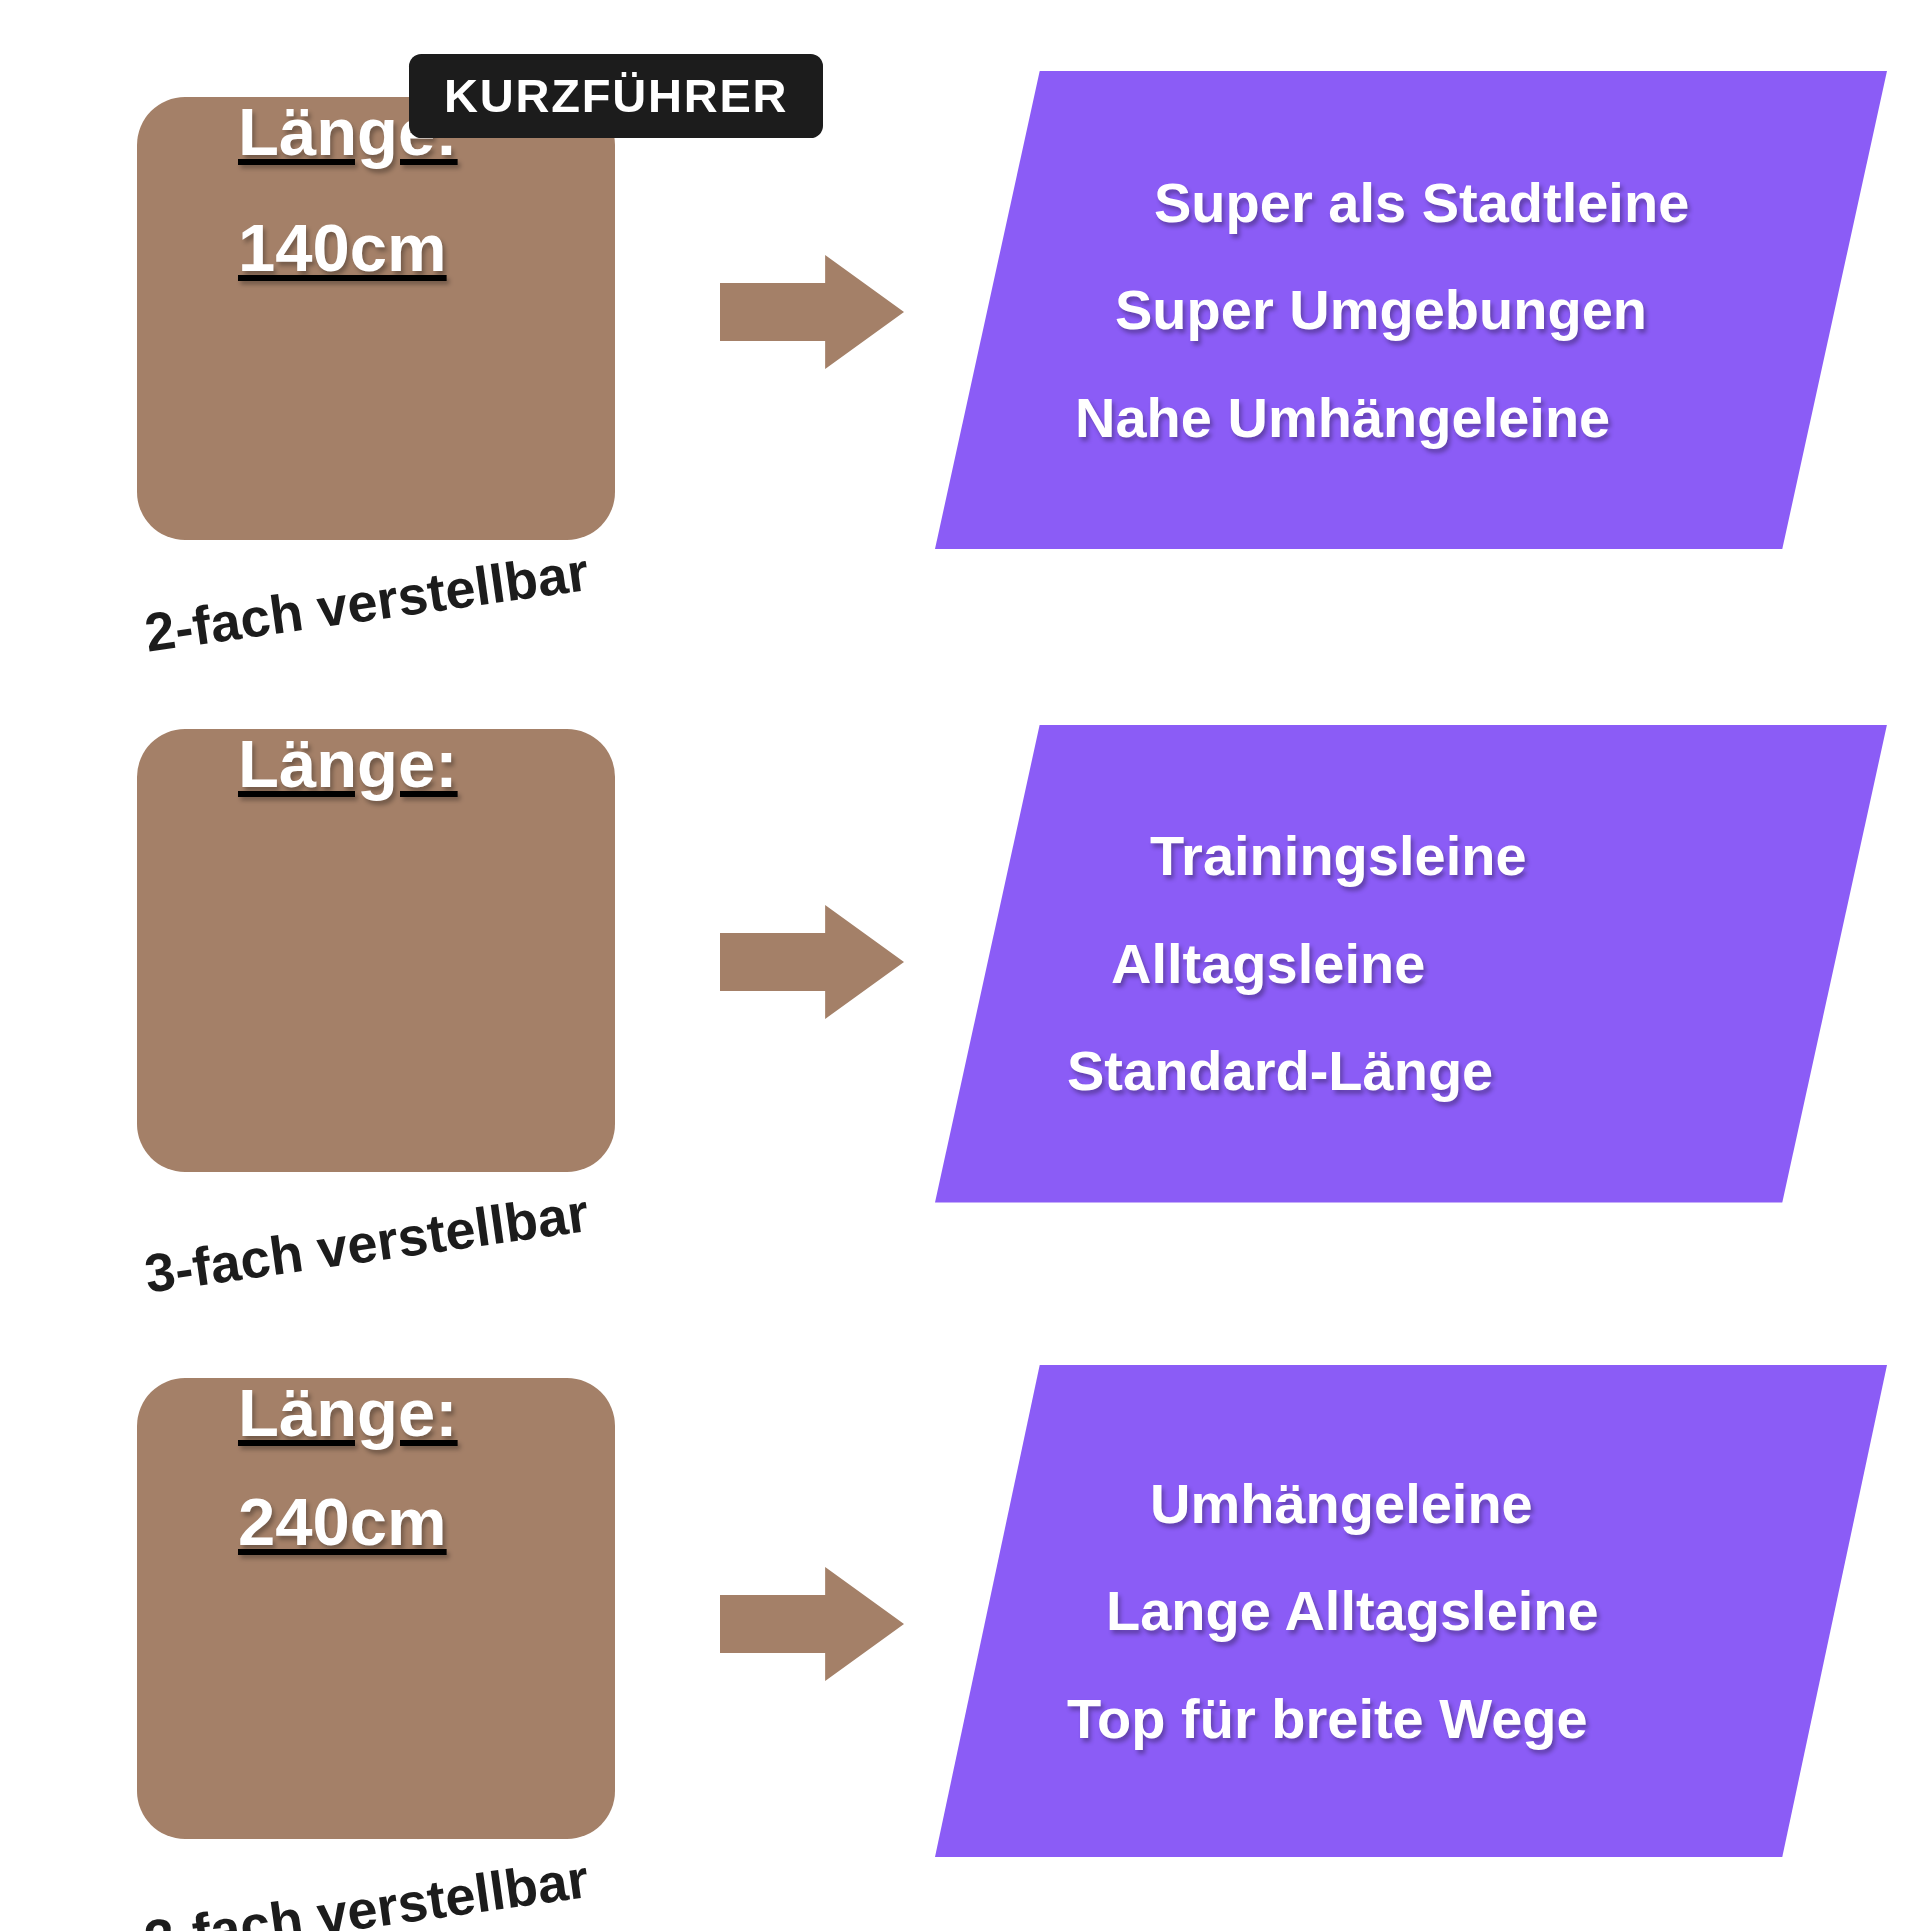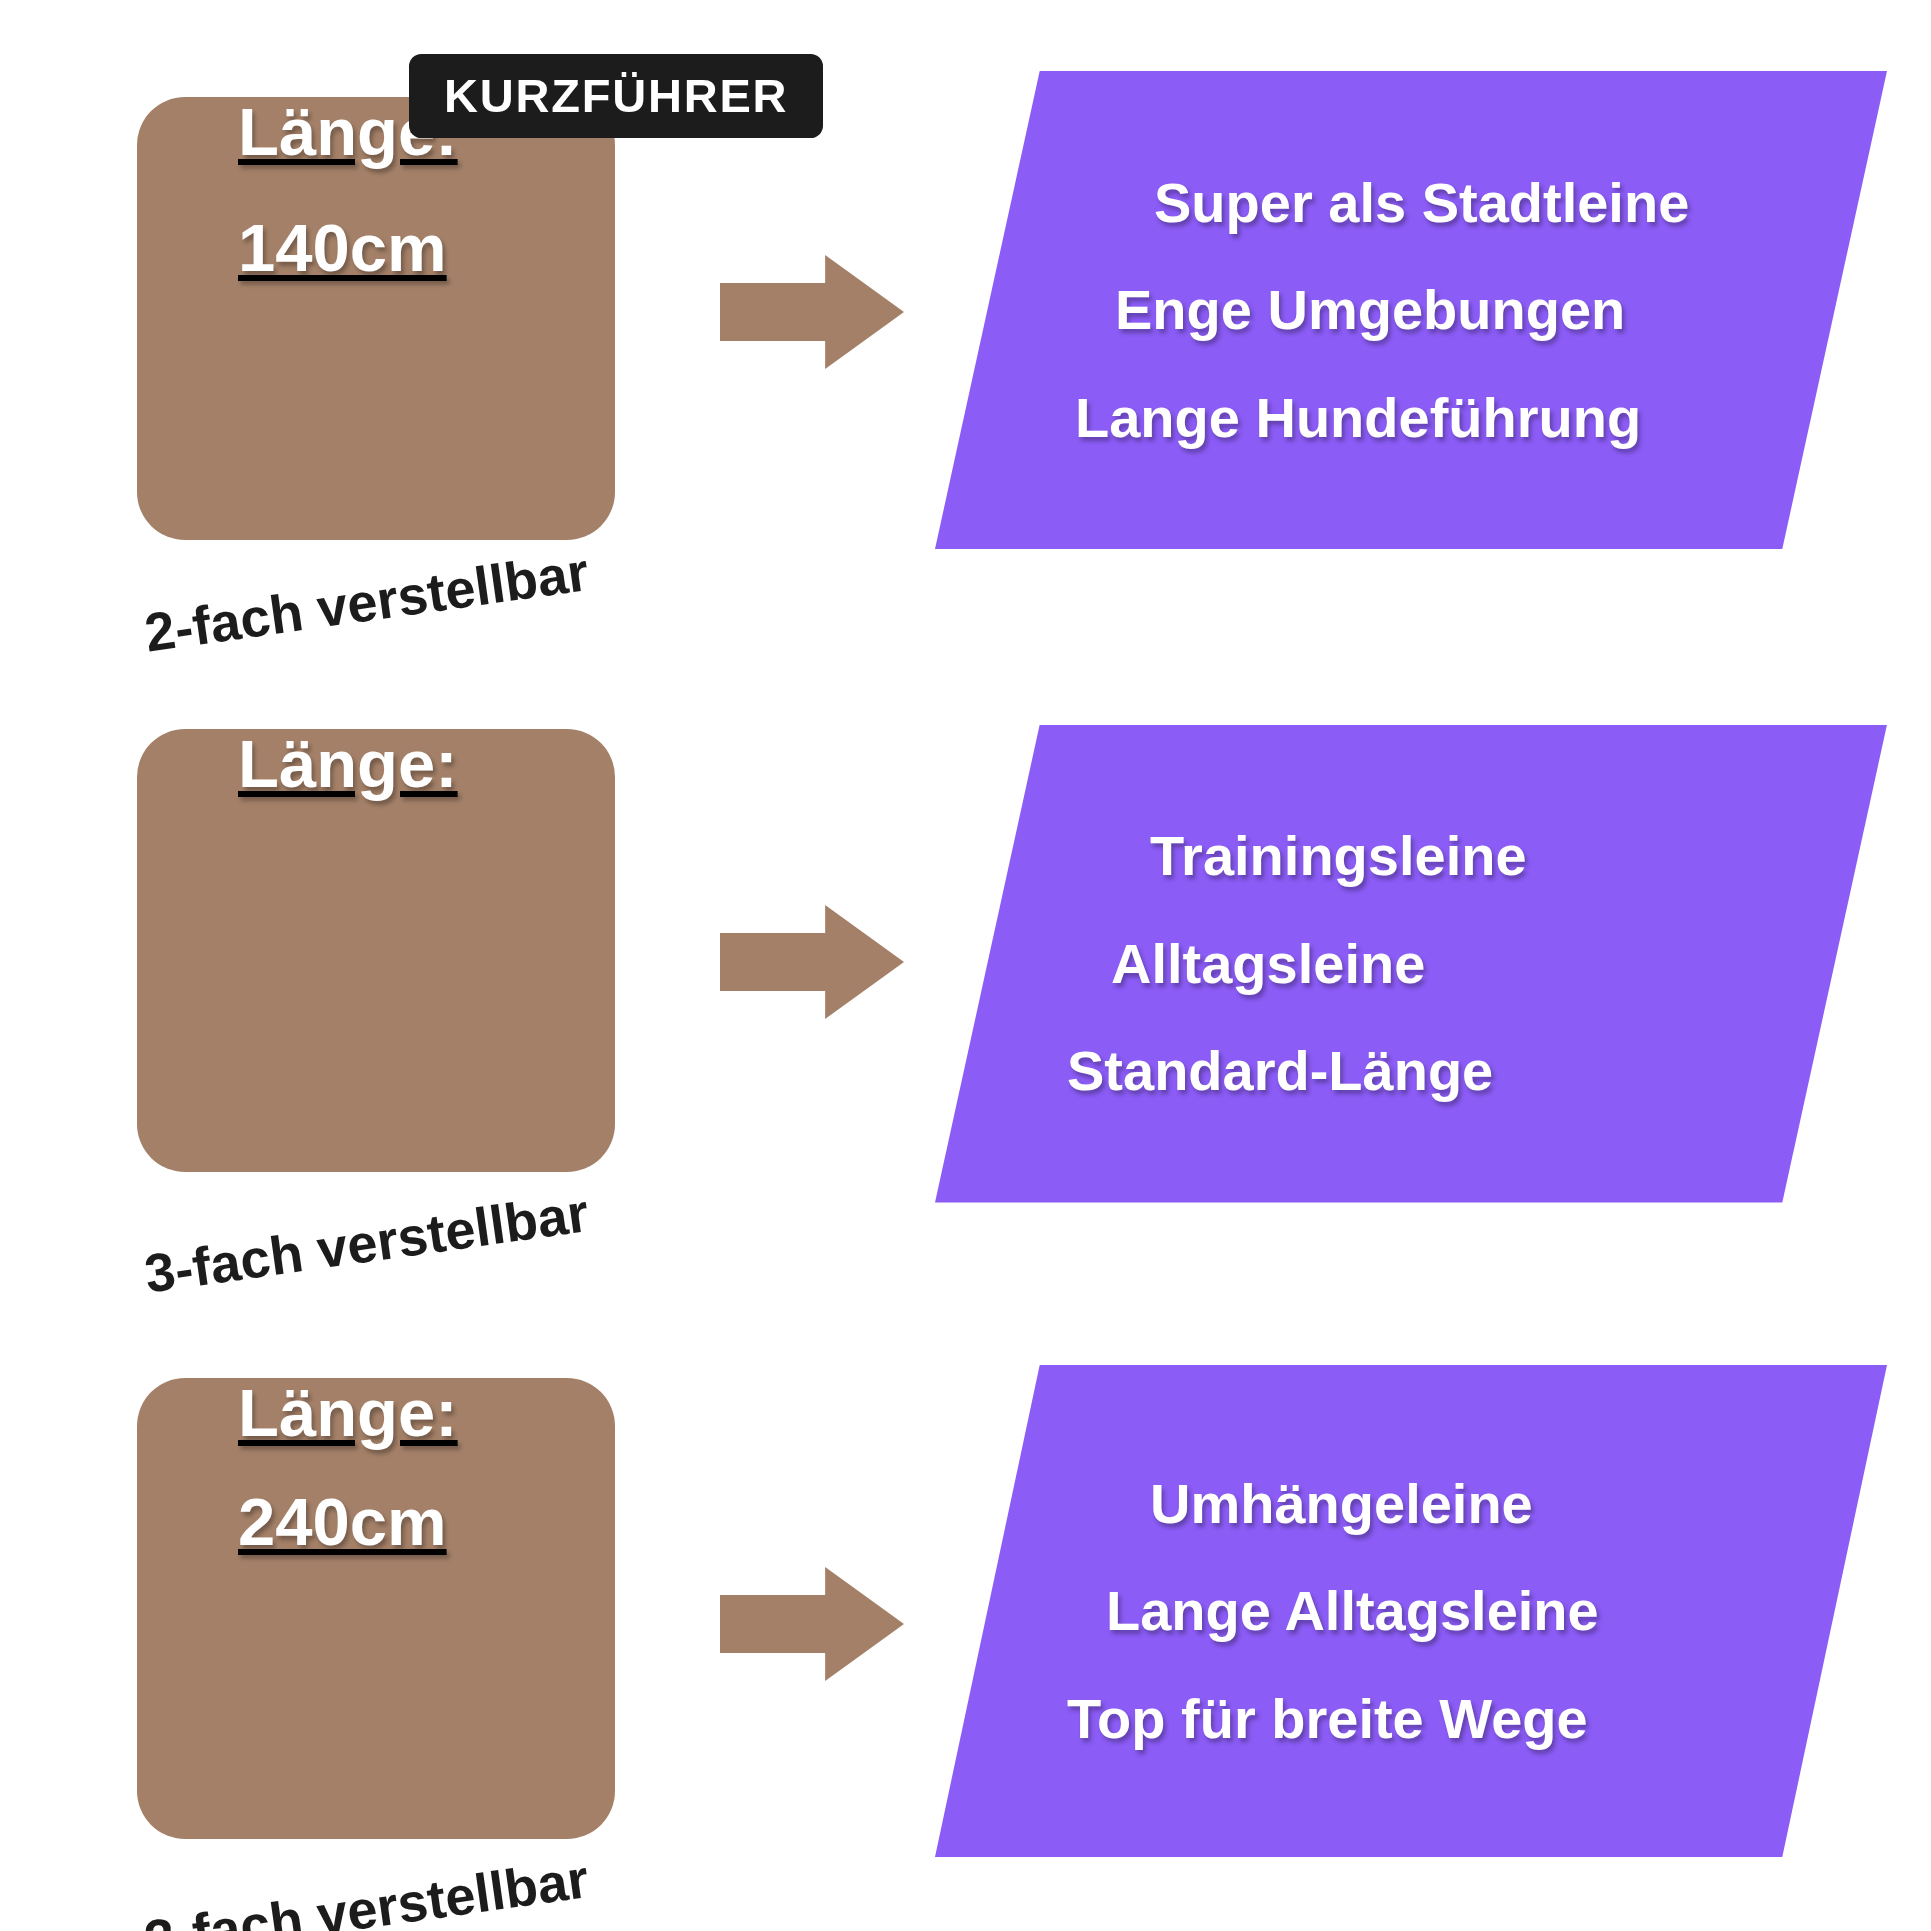--- a/index.html
+++ b/index.html
@@ -169,22 +169,22 @@
     <div class="adjust">2-fach verstellbar</div>
 
     <div class="arrow">
       <svg width="184" height="114" viewBox="0 0 210 130" xmlns="http://www.w3.org/2000/svg">
         <polygon points="0,32 120,32 120,0 210,65 120,130 120,98 0,98" fill="#a48068"></polygon>
       </svg>
     </div>
 
     <div class="benefit">
       <div class="line">Super als Stadtleine</div>
-      <div class="line">Enge Umgebungen</div>
-      <div class="line">Lange Hundeführung</div>
+      <div class="line">Super Umgebungen</div>
+      <div class="line">Nahe Umhängeleine</div>
     </div>
   </div>
 
   <div class="row row-2">
     <div class="length-card">
       <div class="lbl">Länge:</div>
     </div>
 
     <div class="adjust">3-fach verstellbar</div>
 

